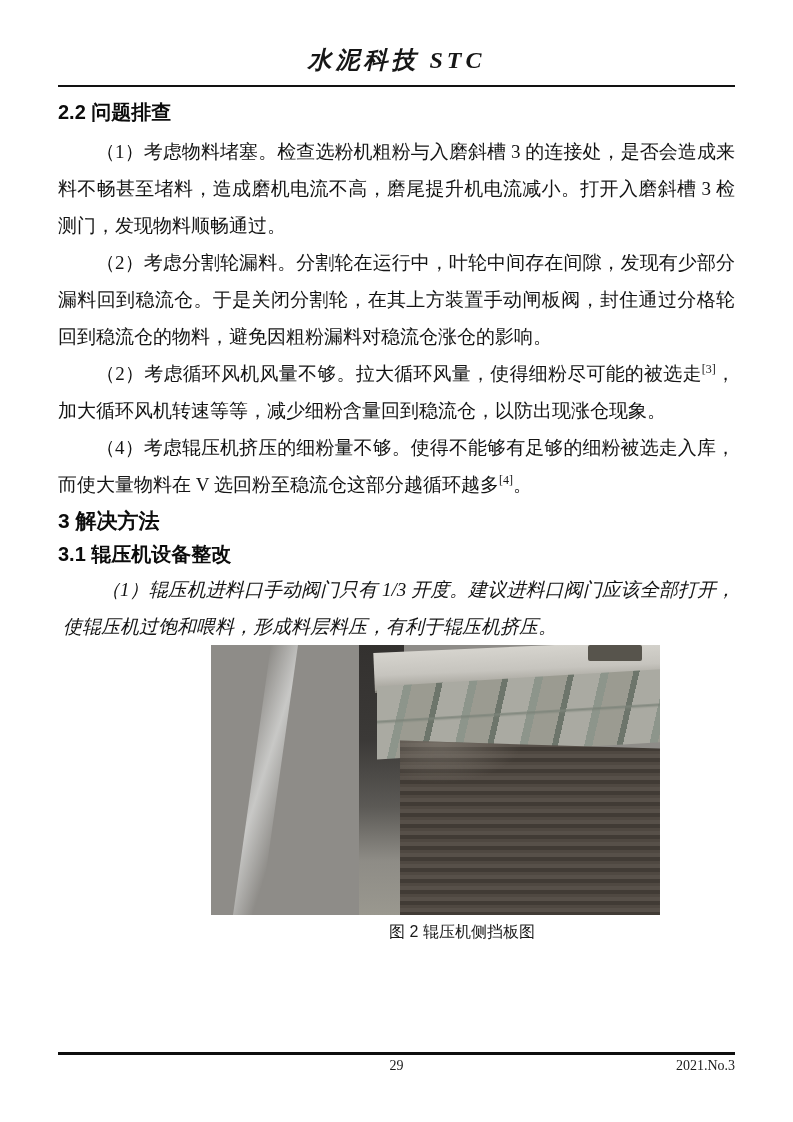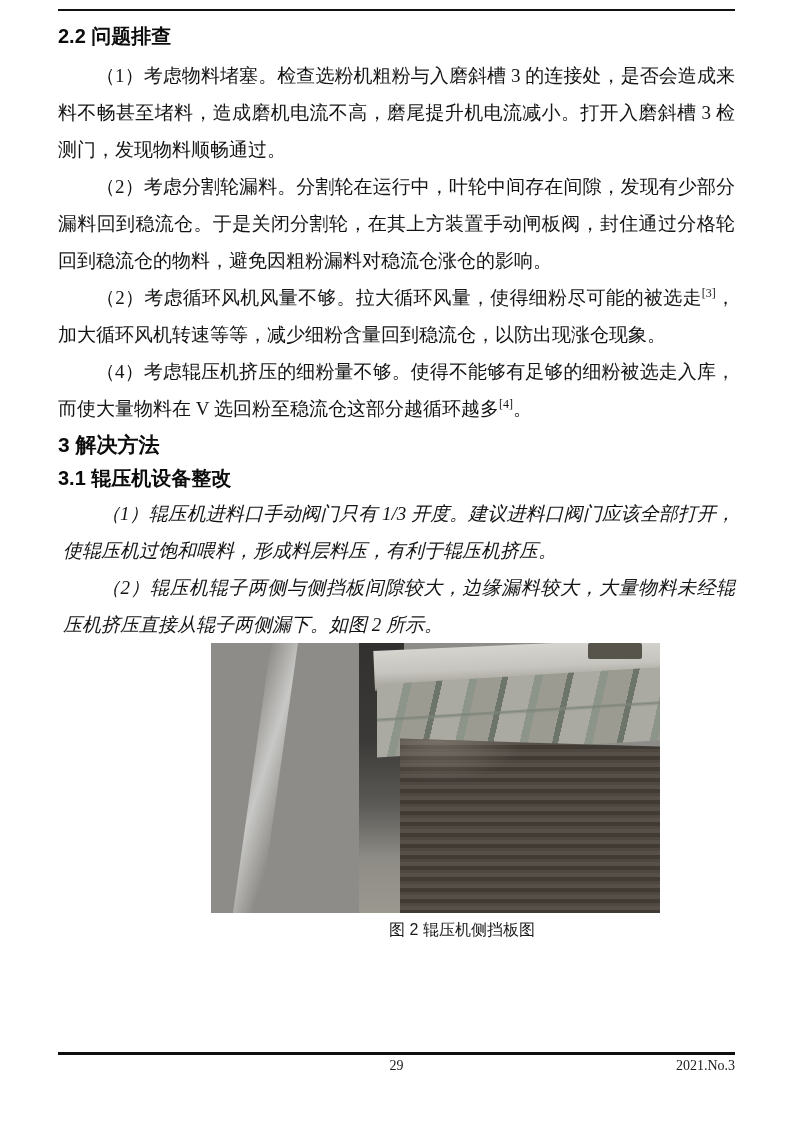--- a/index.html
+++ b/index.html
@@ -121,37 +121,37 @@
   }
   .footer-page{position:absolute;left:0;width:100%;text-align:center;}
   .footer-issue{position:absolute;right:0;text-align:right;}
 </style>
 </head>
 <body>
 
 <div class="page">
 
   <div class="content">
+    <div class="journal-header">水泥科技 STC</div>
     <hr class="header-rule">
 
     <div class="h-sub">2.2 问题排查</div>
 
     <div class="para-block">
       <p class="body-p">（1）考虑物料堵塞。检查选粉机粗粉与入磨斜槽 3 的连接处，是否会造成来料不畅甚至堵料，造成磨机电流不高，磨尾提升机电流减小。打开入磨斜槽 3 检测门，发现物料顺畅通过。</p>
       <p class="body-p">（2）考虑分割轮漏料。分割轮在运行中，叶轮中间存在间隙，发现有少部分漏料回到稳流仓。于是关闭分割轮，在其上方装置手动闸板阀，封住通过分格轮回到稳流仓的物料，避免因粗粉漏料对稳流仓涨仓的影响。</p>
       <p class="body-p"><span>（2）考虑循环风机风量不够。拉大循环风量，使得细粉尽可能的被选走</span><sup class="cite">[3]</sup><span>，加大循环风机转速等等，减少细粉含量回到稳流仓，以防出现涨仓现象。</span></p>
       <p class="body-p"><span>（4）考虑辊压机挤压的细粉量不够。使得不能够有足够的细粉被选走入库，而使大量物料在 V 选回粉至稳流仓这部分越循环越多</span><sup class="cite">[4]</sup><span>。</span></p>
     </div>
 
     <div class="h-main">3 解决方法</div>
     <div class="h-sub2">3.1 辊压机设备整改</div>
 
     <div class="para-block2">
       <p class="body-p">（1）辊压机进料口手动阀门只有 1/3 开度。建议进料口阀门应该全部打开，使辊压机过饱和喂料，形成料层料压，有利于辊压机挤压。</p>
-      <p class="body-p">（2）辊压机辊子两侧与侧挡板间隙较大，边缘漏料较大，大量物料未经辊压机挤压直接从辊子两侧漏下。如图 2 所示。</p>
     </div>
 
     <div class="figure-wrap">
       <div class="photo">
         <div class="ph-col"></div>
         <div class="ph-gap"></div>
         <div class="ph-beam"></div>
         <div class="ph-beam-stain"></div>
         <div class="ph-grid"></div>
         <div class="ph-roller"></div>

